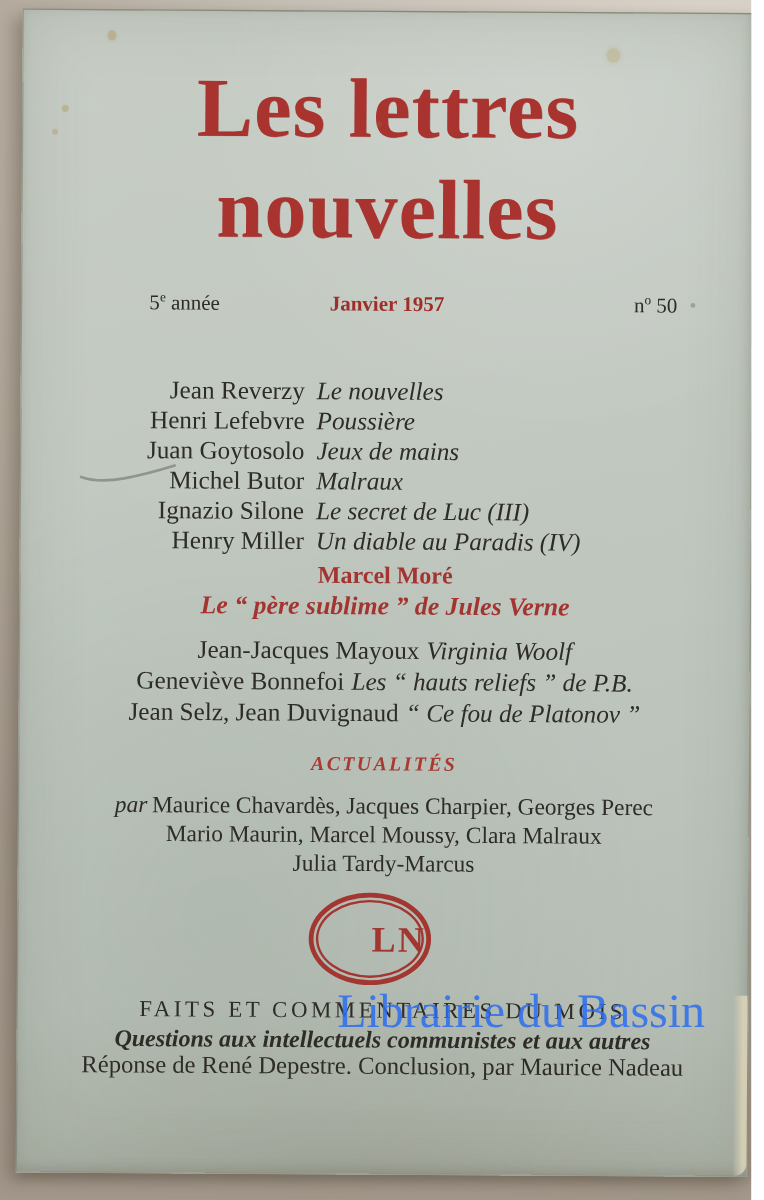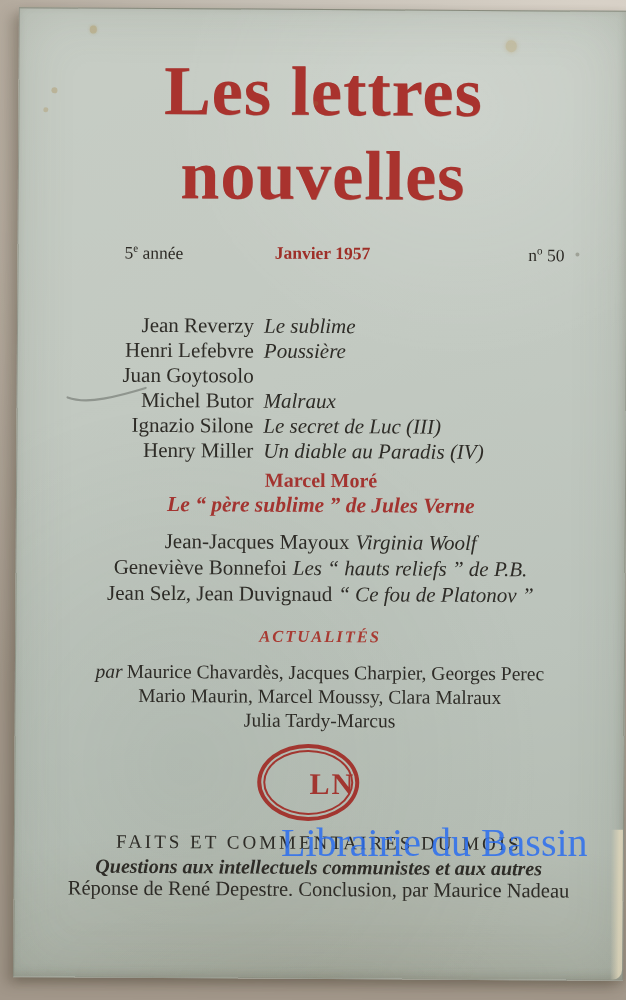--- a/index.html
+++ b/index.html
@@ -133,28 +133,29 @@
       <span class="issue-numero"><span>n</span><sup>o</sup><span> 50</span></span>
     </div>
 
     <svg class="pencil-mark" width="84" height="22" viewBox="0 0 84 22">
       <path d="M2,14 Q16,19 38,15 Q58,11 80,4" fill="none" stroke="#7d837c" stroke-width="2.2" stroke-linecap="round" opacity="0.75"></path>
     </svg>
 
     <div class="abs toc">
       <div class="toc-row">
           <span class="toc-author">Jean Reverzy</span>
-          <span class="toc-work">Le sublime</span>
+          <span class="toc-work">Le nouvelles</span>
         </div>
       <div class="toc-row">
           <span class="toc-author">Henri Lefebvre</span>
           <span class="toc-work">Poussière</span>
         </div>
       <div class="toc-row">
           <span class="toc-author">Juan Goytosolo</span>
+          <span class="toc-work">Jeux de mains</span>
         </div>
       <div class="toc-row">
           <span class="toc-author">Michel Butor</span>
           <span class="toc-work">Malraux</span>
         </div>
       <div class="toc-row">
           <span class="toc-author">Ignazio Silone</span>
           <span class="toc-work">Le secret de Luc (III)</span>
         </div>
       <div class="toc-row">

